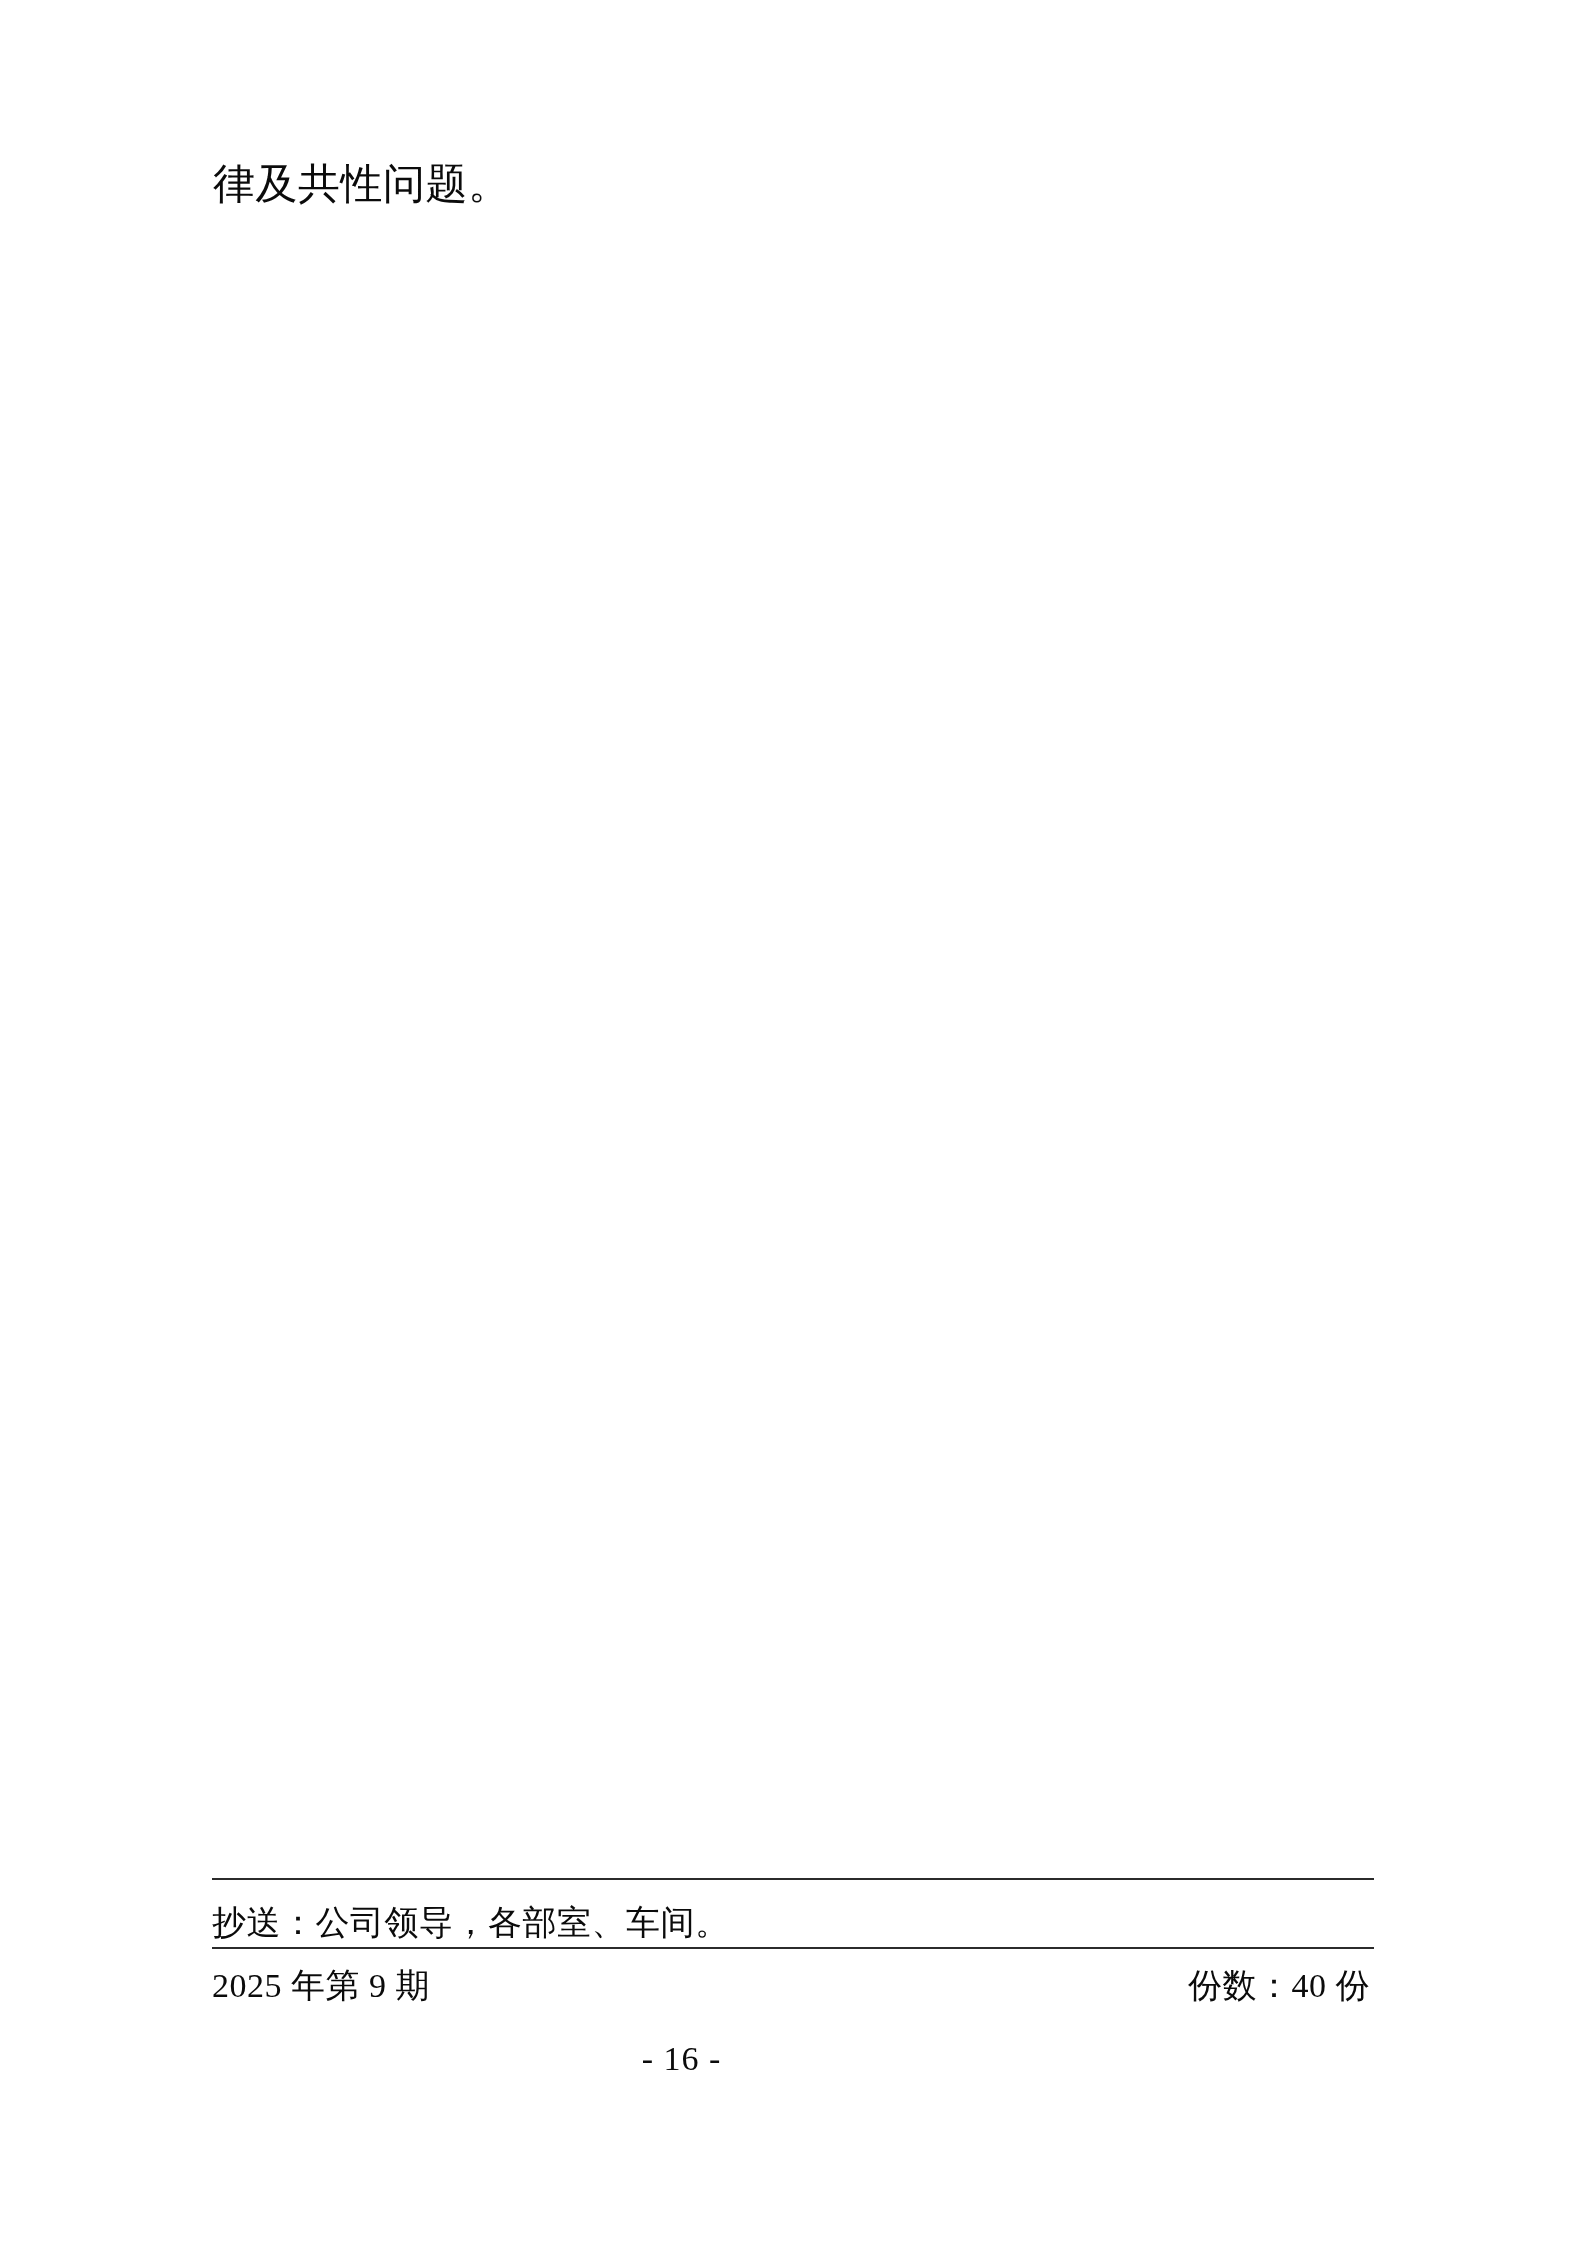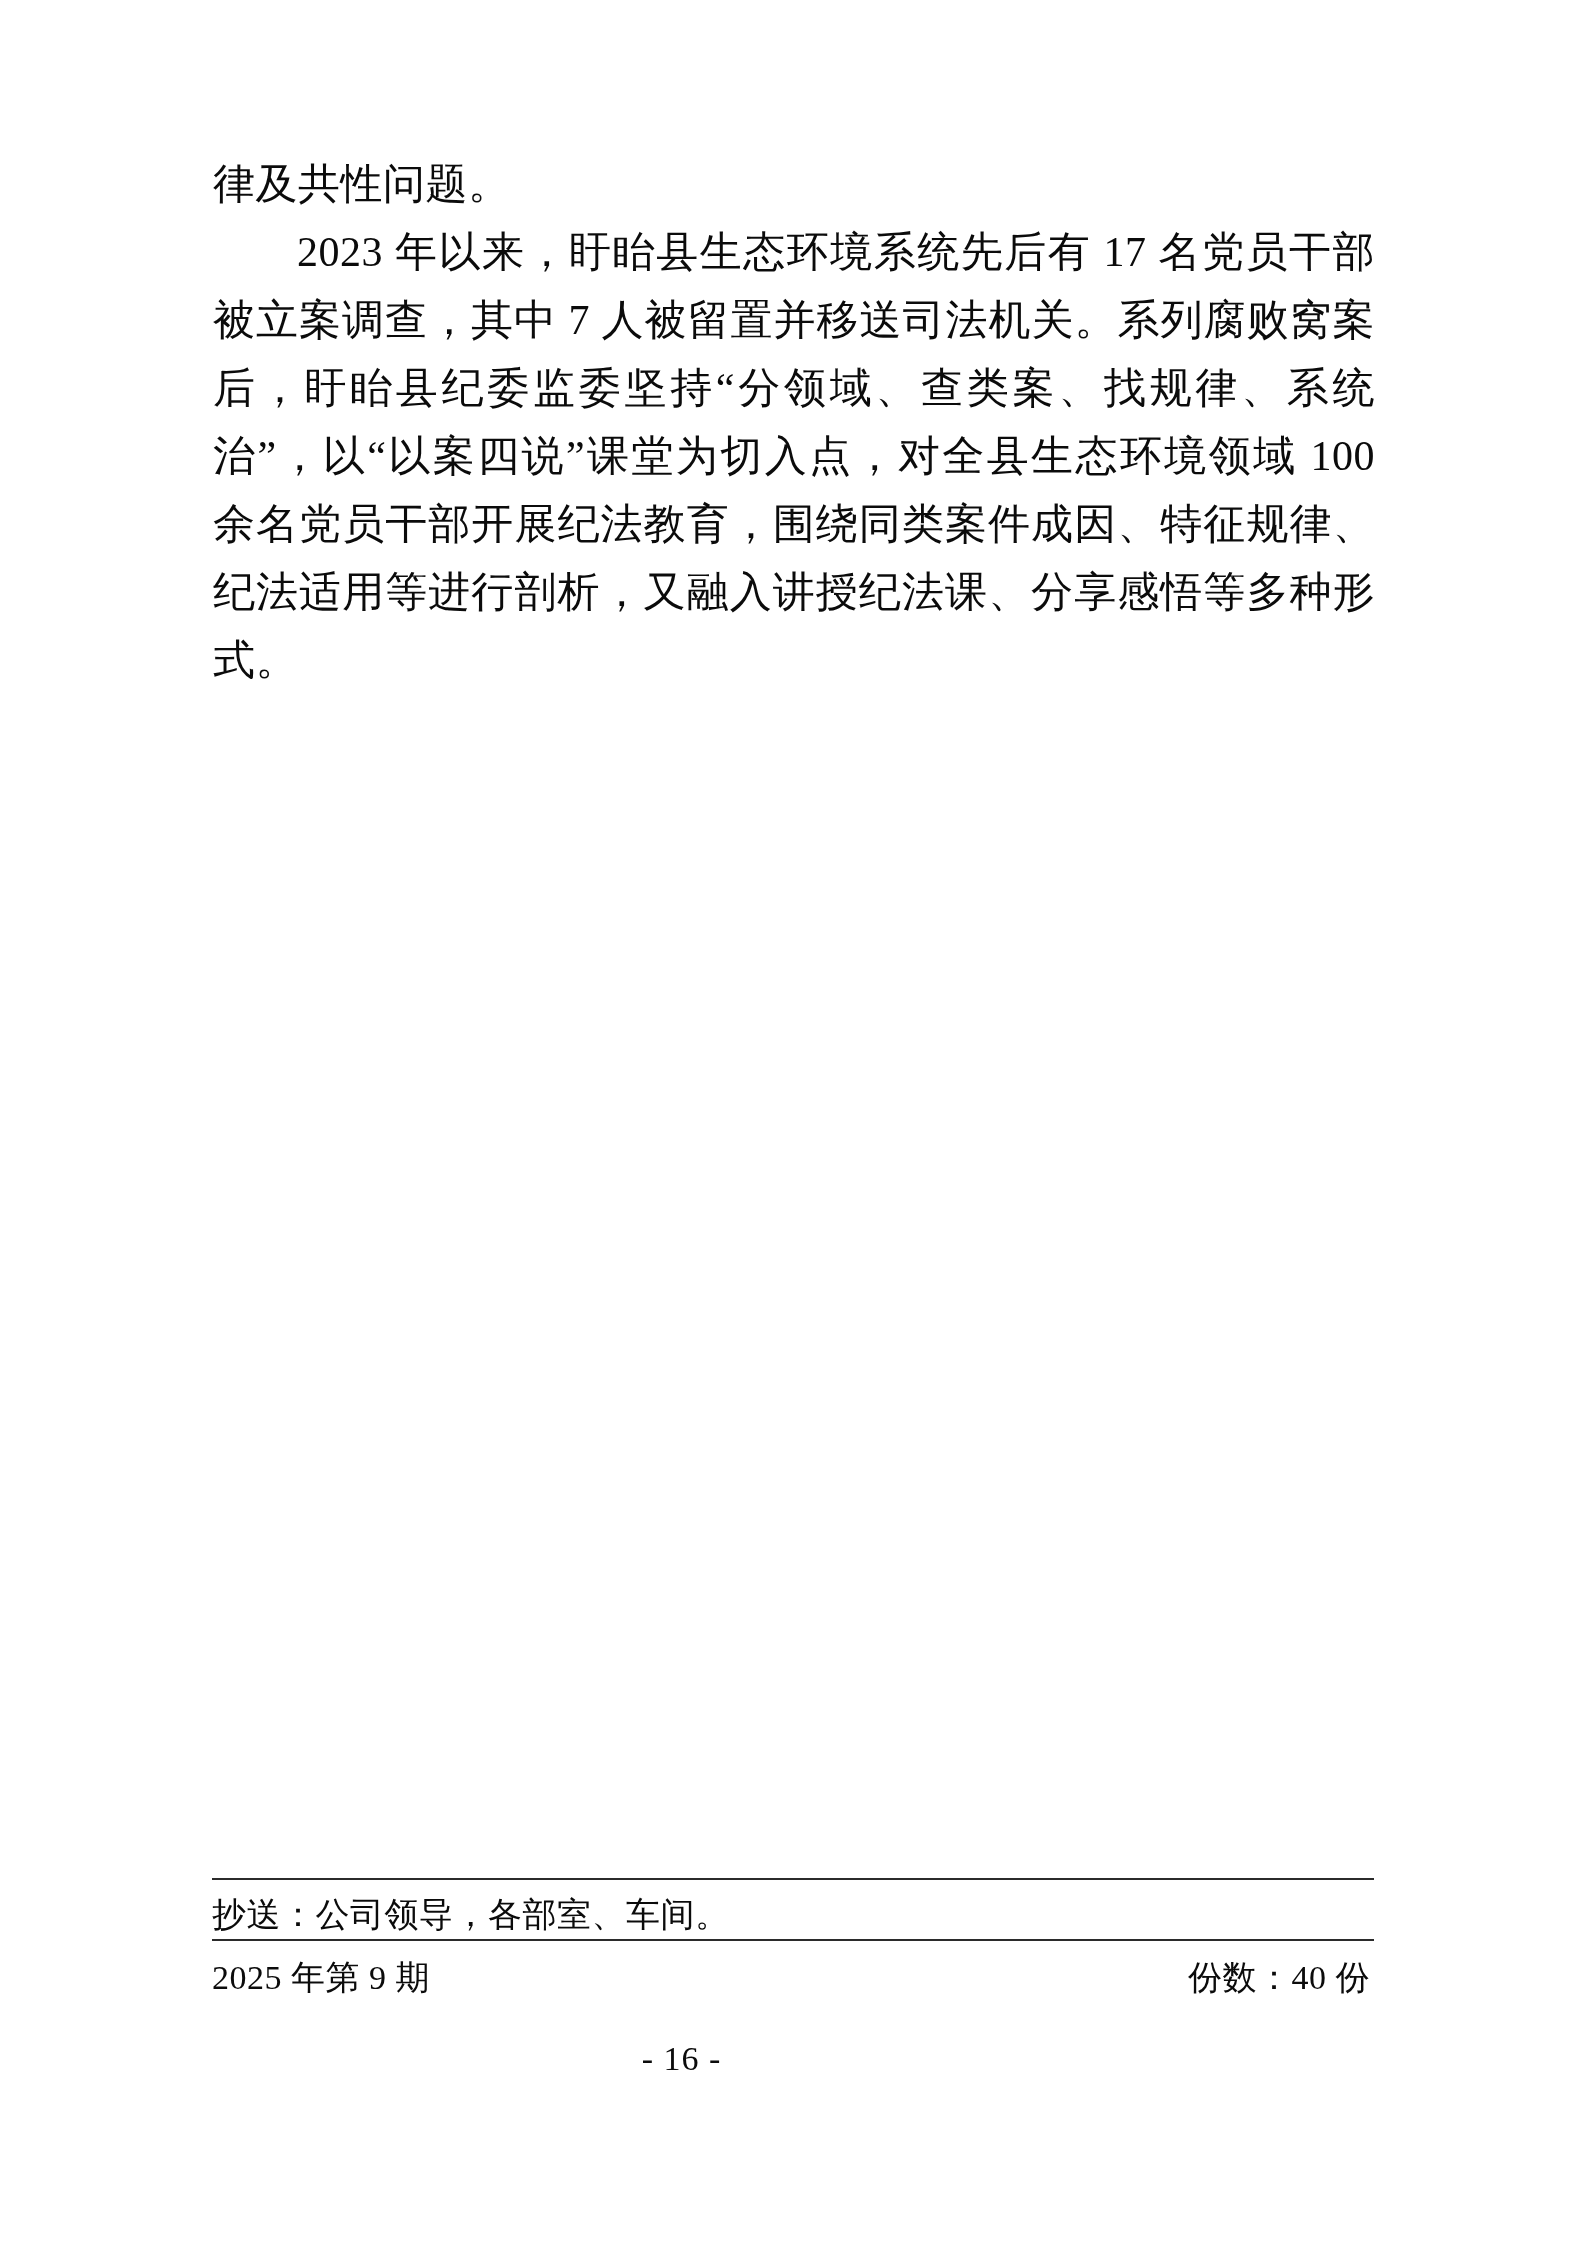--- a/index.html
+++ b/index.html
@@ -47,21 +47,21 @@
     width: 1162px;
   }
   .footer-rule {
     border-top: 2px solid #2b2b2b;
     width: 100%;
     height: 0;
   }
   .footer-line {
     font-size: 34px;
     line-height: 1.45;
-    padding-top: 10px;
+    padding-top: 18px;
     letter-spacing: 0.5px;
   }
   .footer-row {
     display: flex;
     justify-content: space-between;
     align-items: baseline;
     font-size: 34px;
     padding-top: 14px;
     letter-spacing: 0.5px;
   }
@@ -82,21 +82,20 @@
     letter-spacing: 1px;
   }
 </style>
 </head>
 <body>
 
 <div class="page">
 
   <div class="content">
     <p class="para">律及共性问题。</p>
-    <p class="para indent">2023 年以来，盱眙县生态环境系统先后有 17 名党员干部被立案调查，其中 7 人被留置并移送司法机关。系列腐败窝案后，盱眙县纪委监委坚持“分领域、查类案、找规律、系统治”，以“以案四说”课堂为切入点，对全县生态环境领域 100 余名党员干部开展纪法教育，围绕同类案件成因、特征规律、纪法适用等进行剖析，又融入讲授纪法课、分享感悟等多种形式。</p>
   </div>
 
   <div class="footer-block">
     <div class="footer-rule"></div>
     <div class="footer-line">抄送：公司领导，各部室、车间。</div>
     <div class="footer-rule"></div>
     <div class="footer-row">
       <div class="left">2025 年第 9 期</div>
       <div class="right">份数：40 份</div>
     </div>

